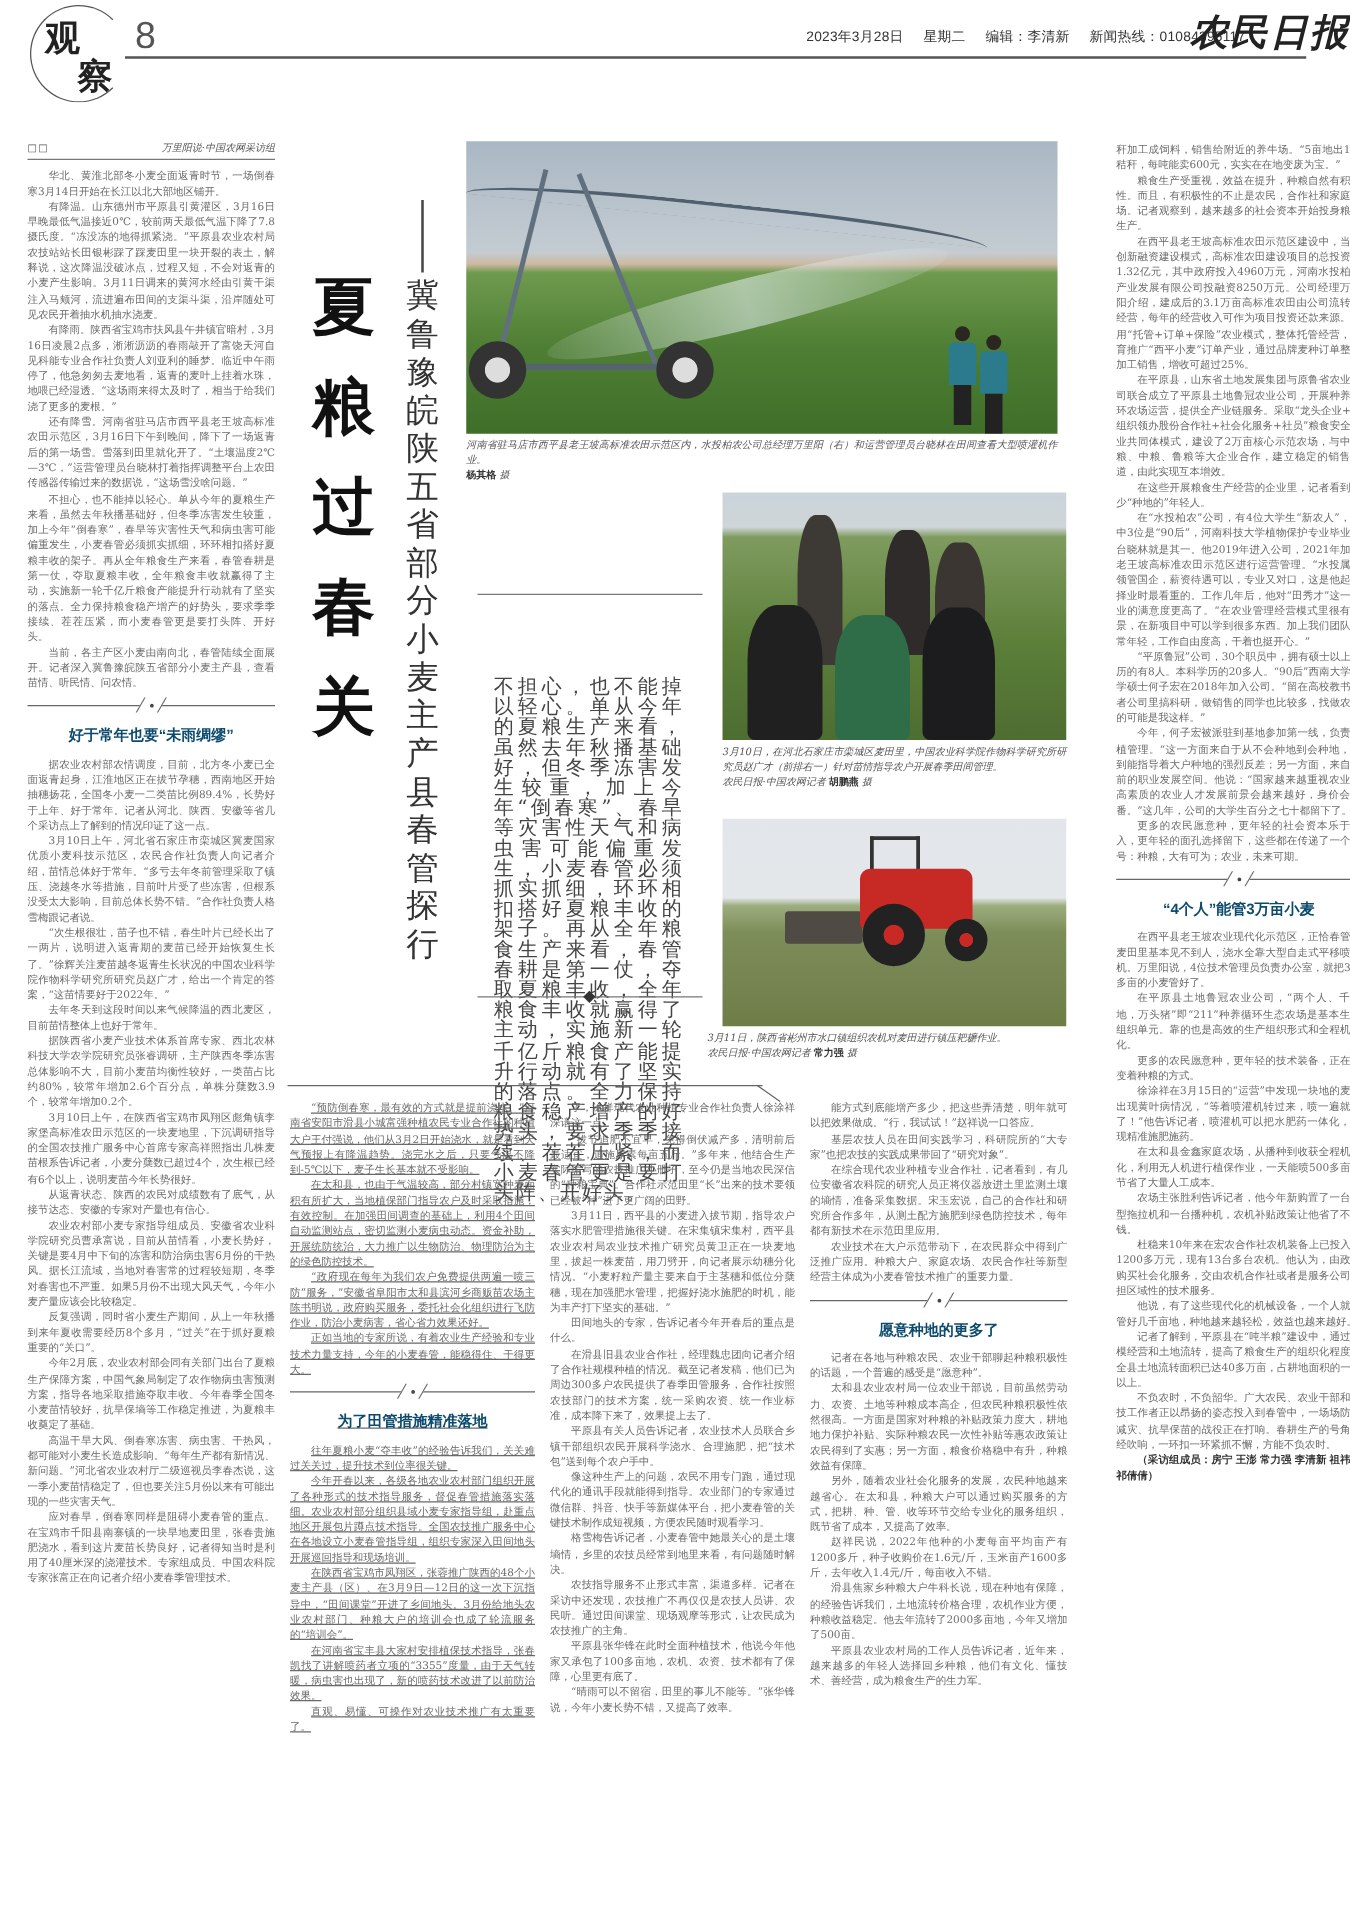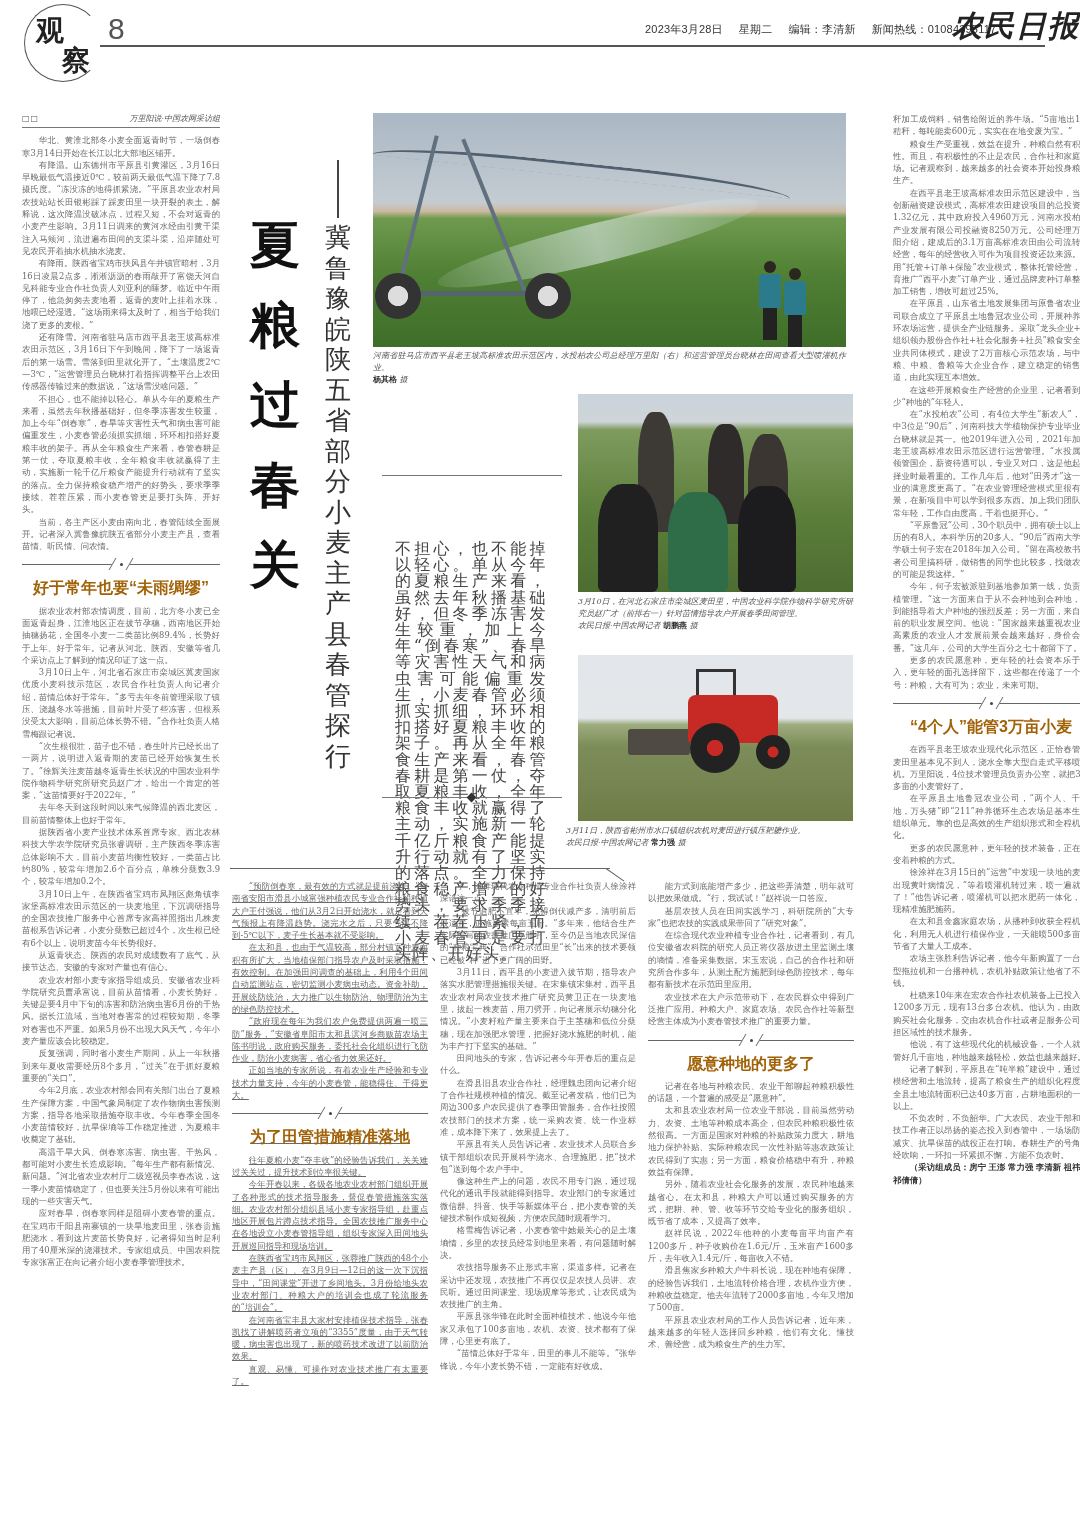--- a/index.html
+++ b/index.html
@@ -17,21 +17,21 @@
   .masthead-info span { margin-right: 16px; }
   .paper-logo { position: absolute; left: 952px; top: 6px; font-size: 30px; font-weight: bold; color: #222; font-style: italic; font-family: "DejaVu Serif", serif; letter-spacing: 2px; }
 
   
   .col { position: absolute; font-size: 8.4px; line-height: 12.3px; color: #6a6a6a; text-align: justify; }
   .col p { text-indent: 2em; margin-bottom: 0; }
   .dateline { display: flex; justify-content: space-between; border-bottom: 1px solid #777; padding-bottom: 2px; margin-bottom: 6px; font-size: 8px; color: #555; }
   .dateline .box { letter-spacing: 1px; }
   .dateline .src { font-style: italic; }
 
-  .sub-head { text-align: center; font-family: "Liberation Sans", sans-serif; font-weight: bold; color: #a16207; font-size: 16px; margin: 10px 0 10px; }
+  .sub-head { text-align: center; font-family: "Liberation Sans", sans-serif; font-weight: bold; color: #0c4a6e; font-size: 12px; margin: 10px 0 10px; }
   .divider { position: relative; height: 14px; margin: 6px 0; }
   .divider .line { position: absolute; top: 6px; left: 0; right: 0; height: 1px; background: #666; }
   .divider .notch { position: absolute; left: 50%; top: 0; width: 18px; height: 12px; margin-left: -9px; background: #fff; border-left: 1px solid #666; border-right: 1px solid #666; transform: skewX(-30deg); }
   .divider .dot { position: absolute; left: 50%; top: 5px; width: 3px; height: 3px; margin-left: -1px; background: #444; border-radius: 50%; }
 
   
   .headline { position: absolute; left: 245px; top: 205px; width: 60px; font-family: "DejaVu Sans", sans-serif; font-weight: bold; font-size: 50px; line-height: 80px; color: #111; text-align: center; }
   .headline div { height: 80px; }
   .subheadline { position: absolute; left: 320px; top: 160px; width: 36px; text-align: center; font-family: "DejaVu Serif", serif; font-size: 26px; line-height: 30.5px; color: #333; }
   .subheadline .dash { width: 2px; height: 58px; background: #444; margin: 0 auto 4px; }
@@ -233,21 +233,21 @@
   <p>了，涂祥现代农业种植专业合作社负责人徐涂祥深谙这一点。</p>
   <p>“拔节追肥不宜早，免得倒伏减产多，清明前后最适宜，追施尿素每亩五斤。”多年来，他结合生产实际编写的农技推广小册子，至今仍是当地农民深信的“种粮宝典”。合作社示范田里“长”出来的技术要领已经被“种”进了更广阔的田野。</p>
   <p>3月11日，西平县的小麦进入拔节期，指导农户落实水肥管理措施很关键。在宋集镇宋集村，西平县农业农村局农业技术推广研究员黄卫正在一块麦地里，拔起一株麦苗，用刀劈开，向记者展示幼穗分化情况。“小麦籽粒产量主要来自于主茎穗和低位分蘖穗，现在加强肥水管理，把握好浇水施肥的时机，能为丰产打下坚实的基础。”</p>
   <p>田间地头的专家，告诉记者今年开春后的重点是什么。</p>
   <p>在滑县旧县农业合作社，经理魏忠团向记者介绍了合作社规模种植的情况。截至记者发稿，他们已为周边300多户农民提供了春季田管服务，合作社按照农技部门的技术方案，统一采购农资、统一作业标准，成本降下来了，效果提上去了。</p>
   <p>平原县有关人员告诉记者，农业技术人员联合乡镇干部组织农民开展科学浇水、合理施肥，把“技术包”送到每个农户手中。</p>
   <p>像这种生产上的问题，农民不用专门跑，通过现代化的通讯手段就能得到指导。农业部门的专家通过微信群、抖音、快手等新媒体平台，把小麦春管的关键技术制作成短视频，方便农民随时观看学习。</p>
   <p>格雪梅告诉记者，小麦春管中她最关心的是土壤墒情，乡里的农技员经常到地里来看，有问题随时解决。</p>
   <p>农技指导服务不止形式丰富，渠道多样。记者在采访中还发现，农技推广不再仅仅是农技人员讲、农民听。通过田间课堂、现场观摩等形式，让农民成为农技推广的主角。</p>
   <p>平原县张华锋在此时全面种植技术，他说今年他家又承包了100多亩地，农机、农资、技术都有了保障，心里更有底了。</p>
-  <p>“苗情总体好于常年，田里的事儿不能等。”张华锋说，今年小麦长势不错，一定能有好收成。</p>
+  <p>“晴雨可以不留宿，田里的事儿不能等。”张华锋说，今年小麦长势不错，又提高了效率。</p>
 </div>
 
 <div class="col" style="left:648px; top:880px; width:206px;">
   <p>能方式到底能增产多少，把这些弄清楚，明年就可以把效果做成。“行，我试试！”赵祥说一口答应。</p>
   <p>基层农技人员在田间实践学习，科研院所的“大专家”也把农技的实践成果带回了“研究对象”。</p>
   <p>在综合现代农业种植专业合作社，记者看到，有几位安徽省农科院的研究人员正将仪器放进土里监测土壤的墒情，准备采集数据。宋玉宏说，自己的合作社和研究所合作多年，从测土配方施肥到绿色防控技术，每年都有新技术在示范田里应用。</p>
   <p>农业技术在大户示范带动下，在农民群众中得到广泛推广应用。种粮大户、家庭农场、农民合作社等新型经营主体成为小麦春管技术推广的重要力量。</p>
   <div class="divider">
       <div class="line"></div>
       <div class="notch"></div>

